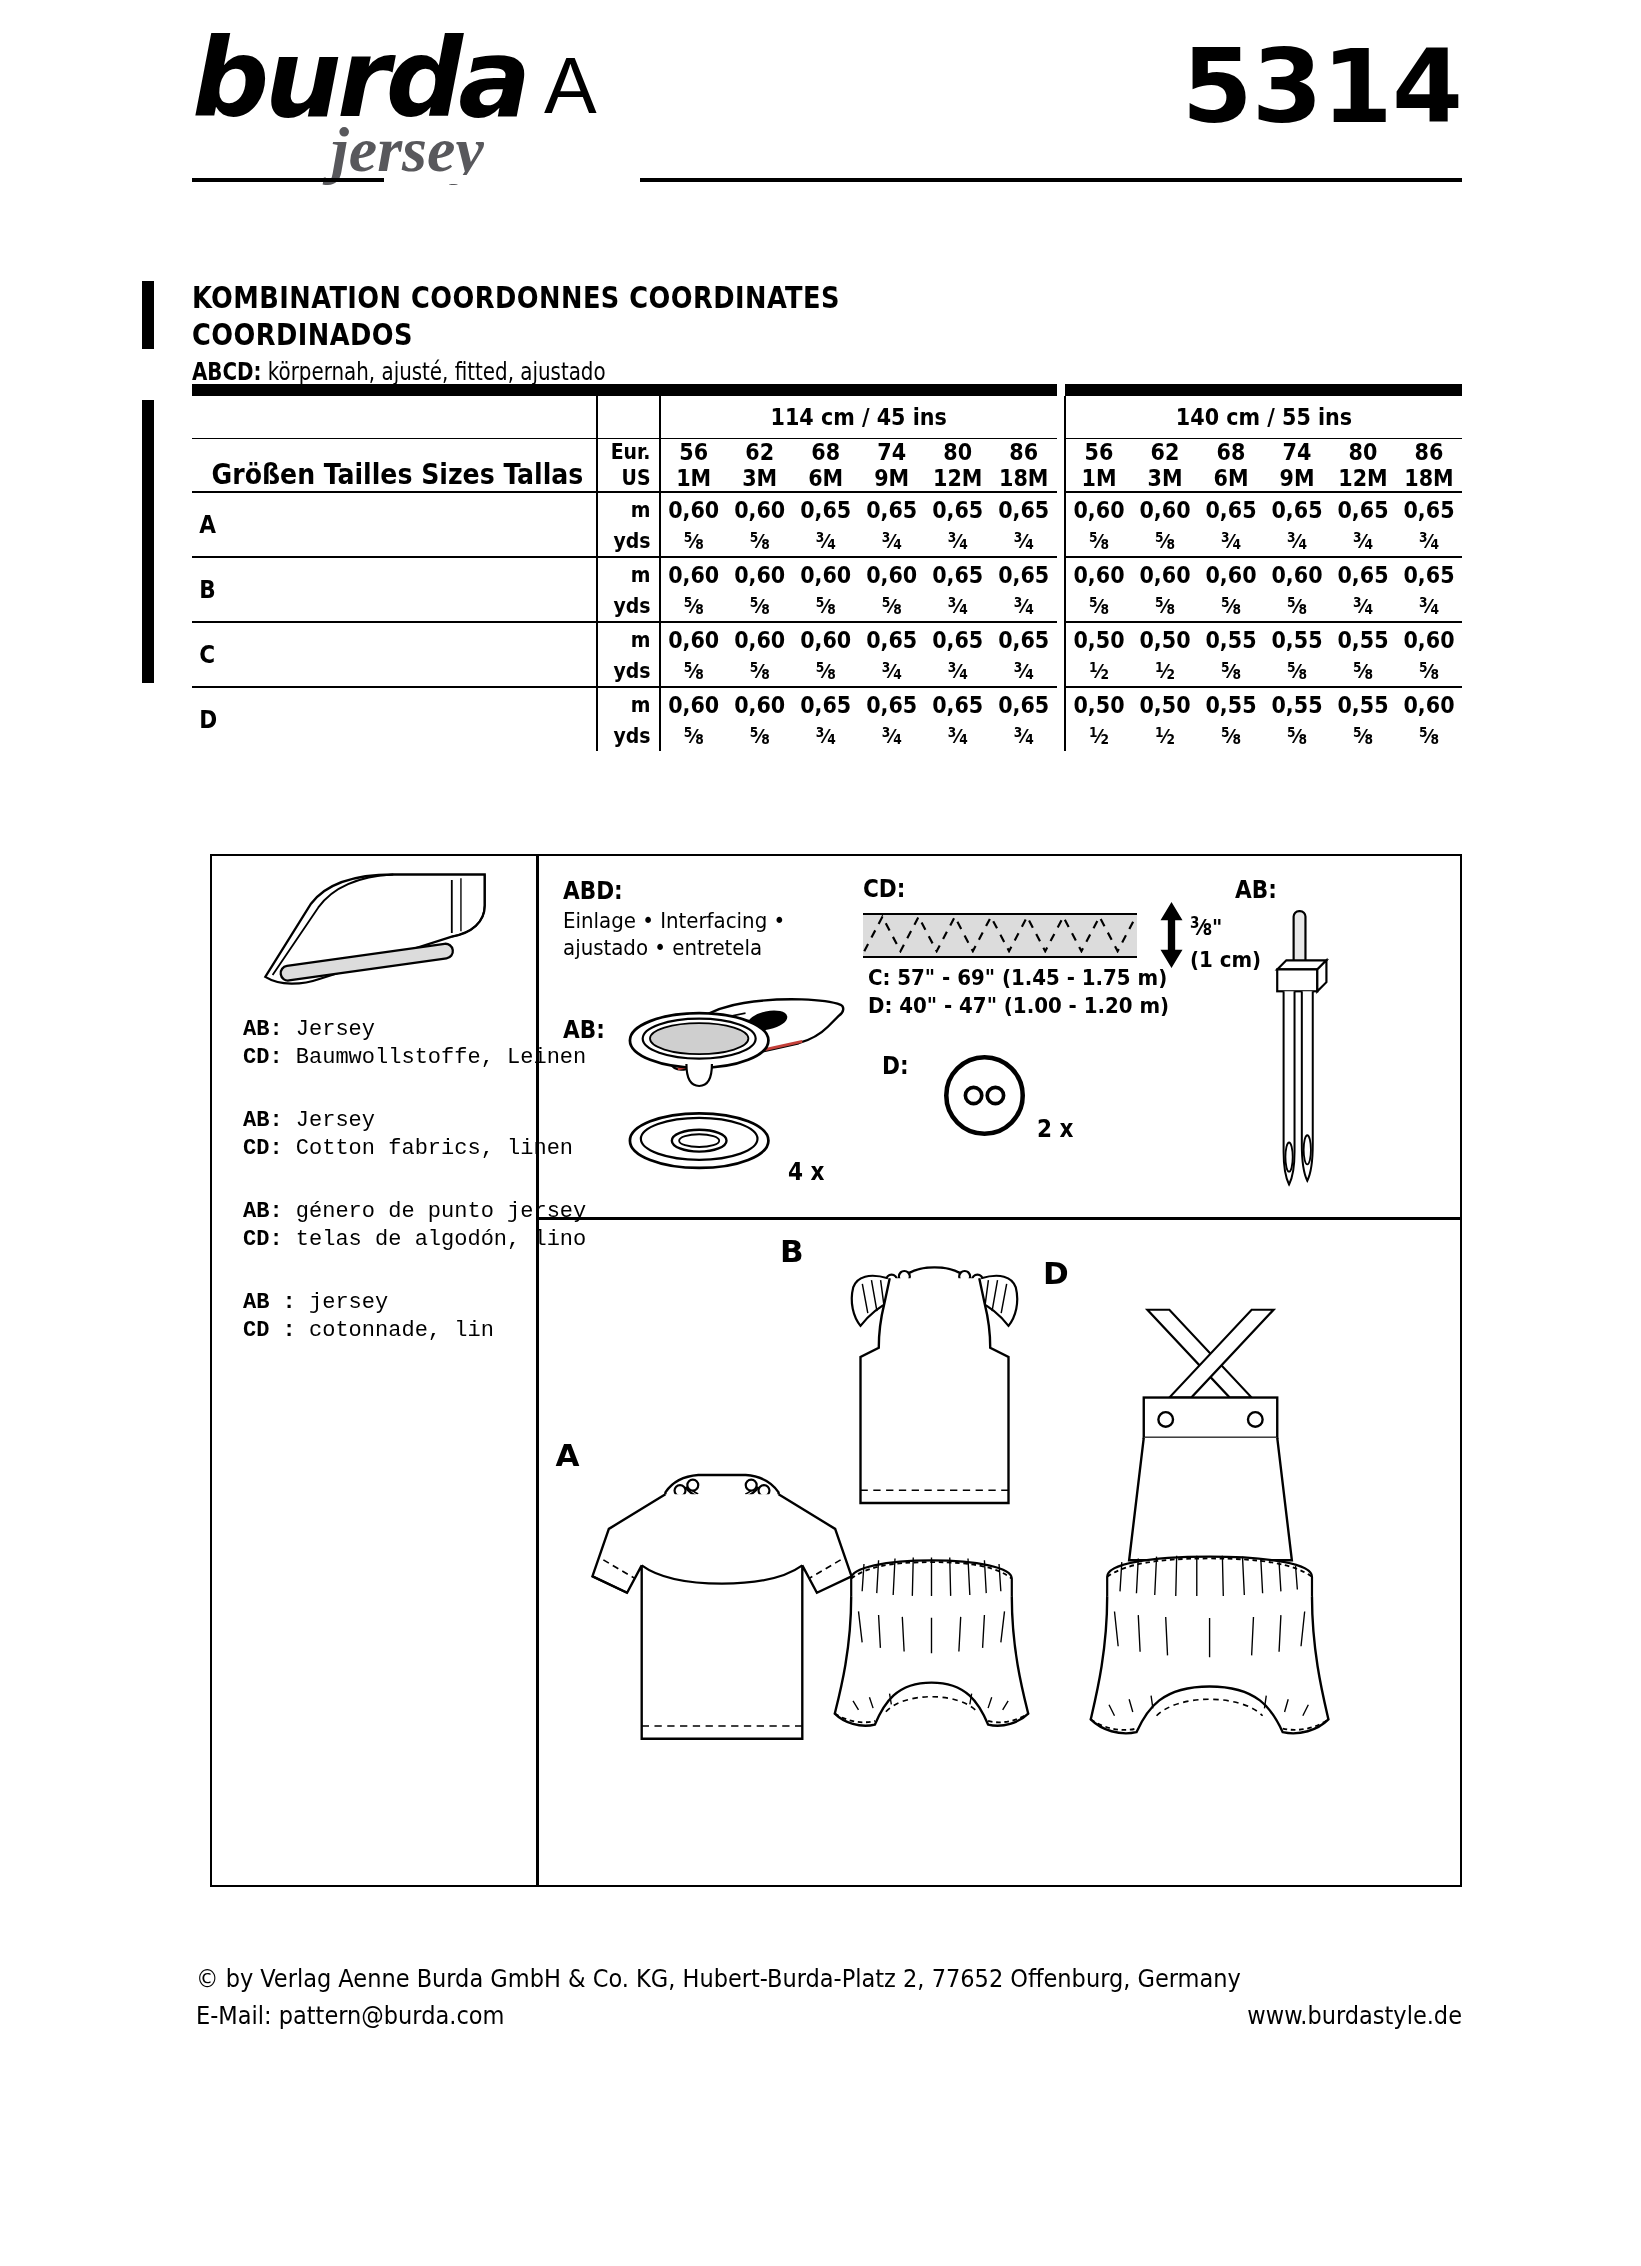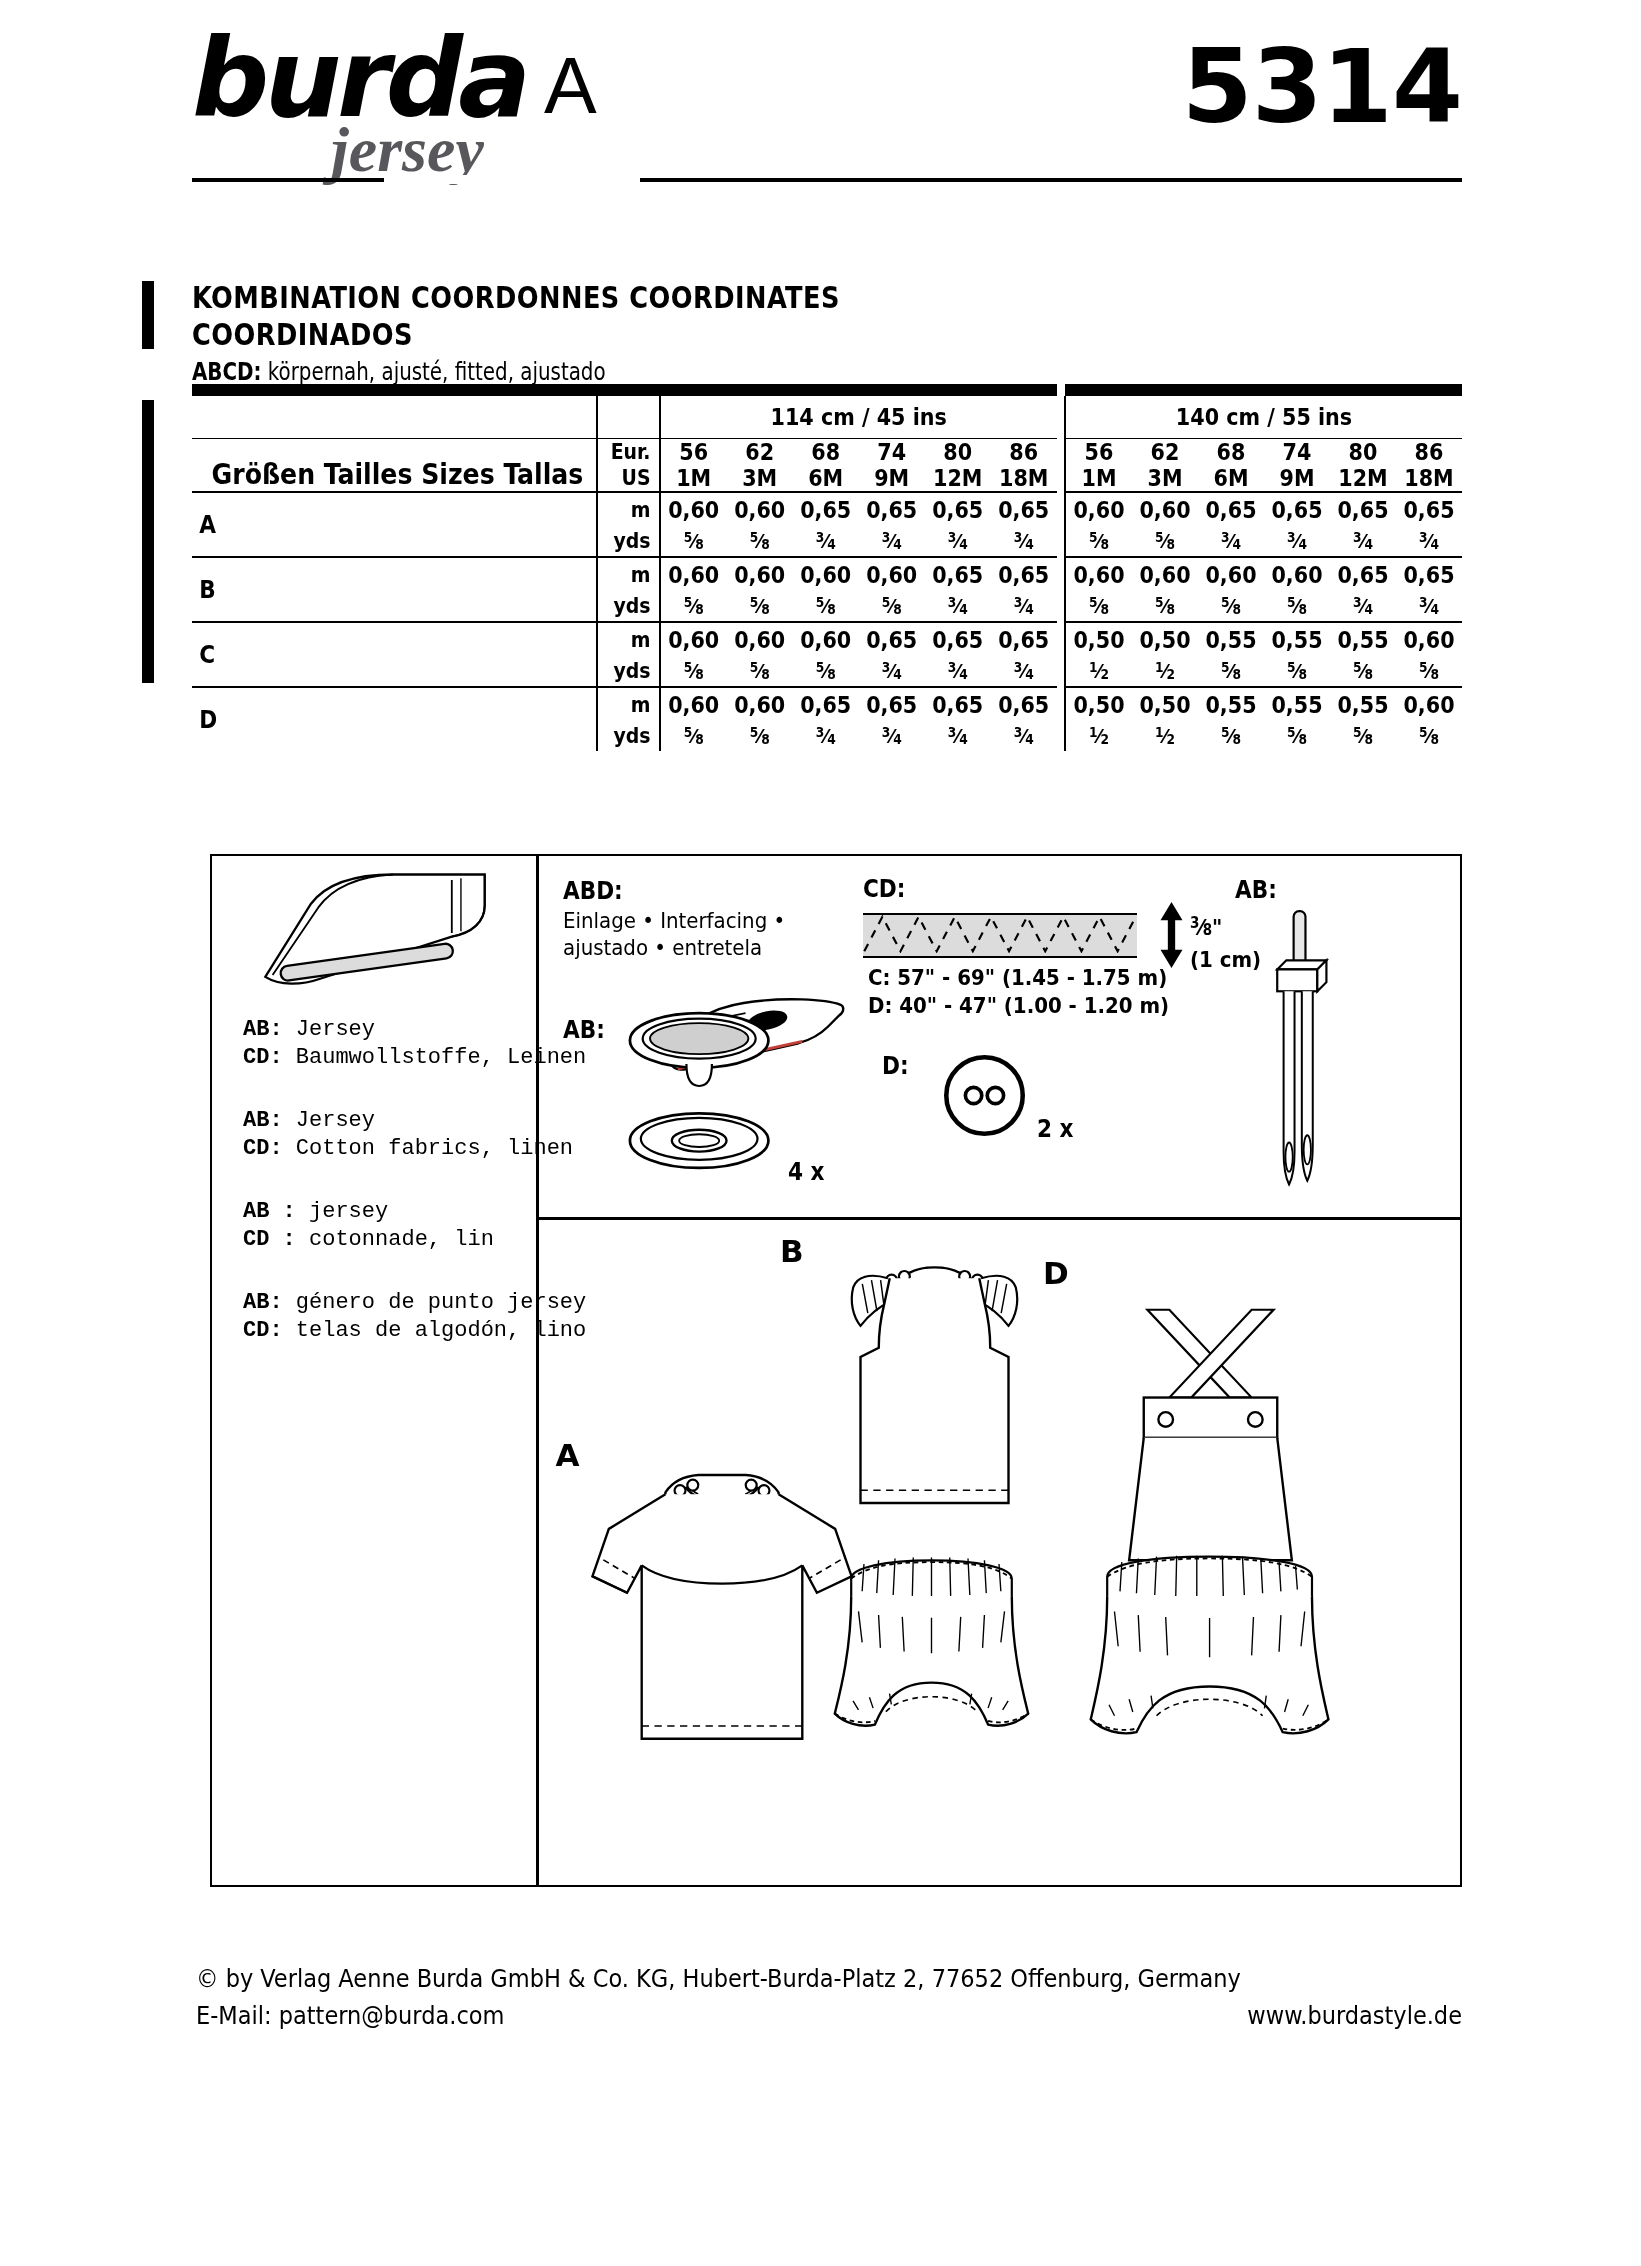--- a/index.html
+++ b/index.html
@@ -312,26 +312,26 @@
     <div class="fablist">
       <div class="fabgroup">
         <div class="fabline"><b>AB:</b> <span>Jersey</span></div>
         <div class="fabline"><b>CD:</b> <span>Baumwollstoffe, Leinen</span></div>
       </div>
       <div class="fabgroup">
         <div class="fabline"><b>AB:</b> <span>Jersey</span></div>
         <div class="fabline"><b>CD:</b> <span>Cotton fabrics, linen</span></div>
       </div>
       <div class="fabgroup">
+        <div class="fabline"><b>AB:</b> <span>género de punto jersey</span></div>
+        <div class="fabline"><b>CD:</b> <span>telas de algodón, lino</span></div>
+      </div>
+      <div class="fabgroup">
         <div class="fabline"><b>AB :</b> <span>jersey</span></div>
         <div class="fabline"><b>CD :</b> <span>cotonnade, lin</span></div>
-      </div>
-      <div class="fabgroup">
-        <div class="fabline"><b>AB:</b> <span>género de punto jersey</span></div>
-        <div class="fabline"><b>CD:</b> <span>telas de algodón, lino</span></div>
       </div>
     </div>
 
     <div class="notions">
 
       <div class="nt-abd">
         <div class="hd">ABD:</div>
         <div class="bd">Einlage • Interfacing • ajustado • entretela</div>
       </div>
 

